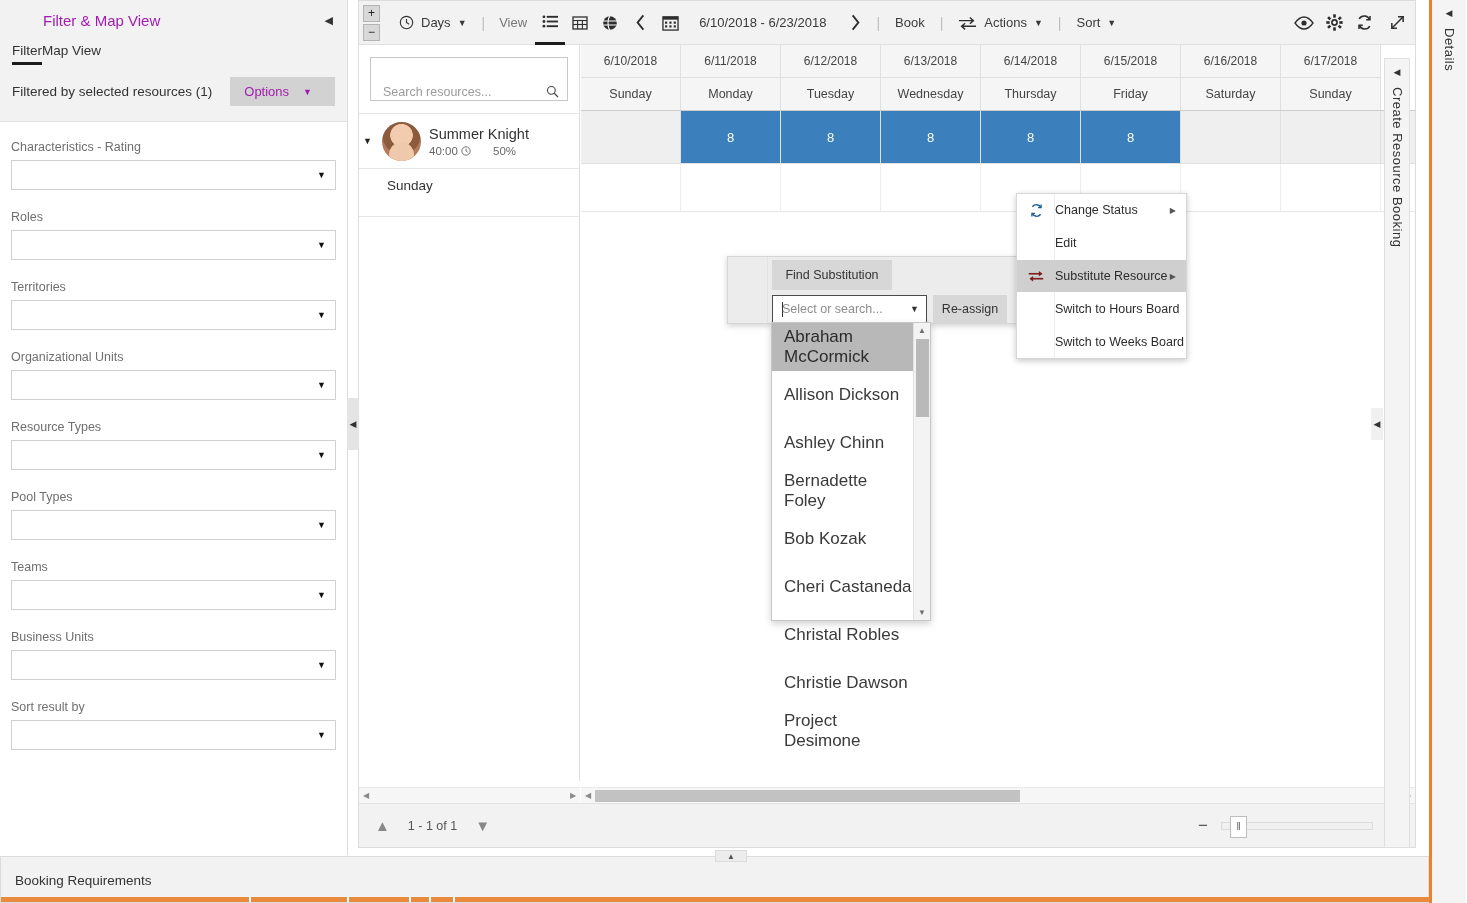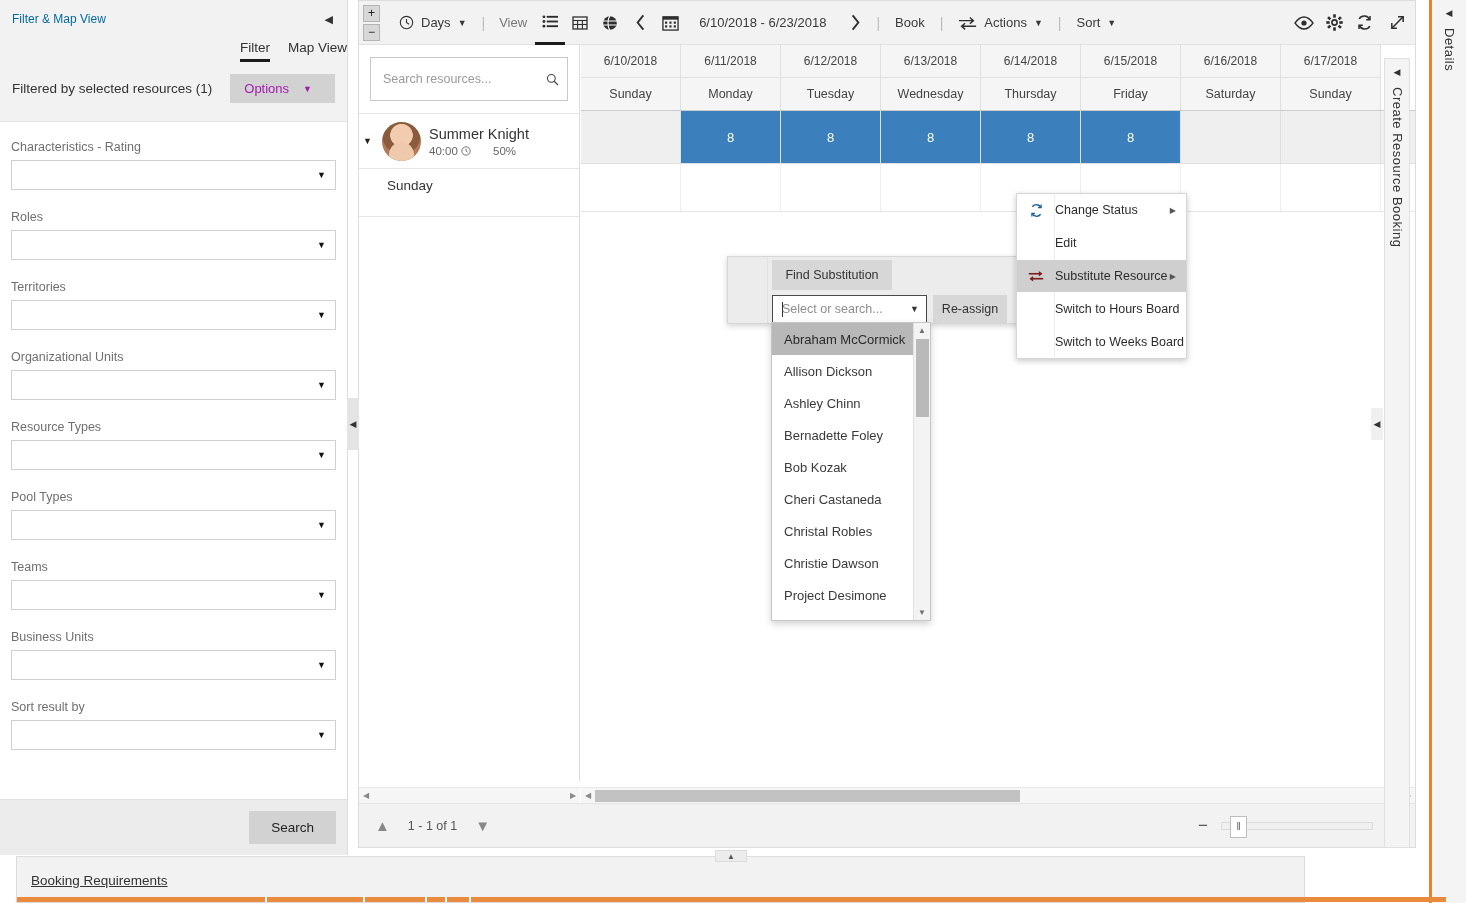--- a/index.html
+++ b/index.html
@@ -23,25 +23,25 @@
   .fp-head {
     background: #f2f2f2;
     padding: 0;
     height: 122px;
     border-bottom: 1px solid #e3e3e3;
   }
   .fp-title-row {
     display: flex; align-items: center; justify-content: space-between;
     padding: 12px 14px 0 12px;
   }
-  .fp-title { font-size: 12px; color: #0369a1; }
+  .fp-title { font-size: 15px; color: #a21caf; margin-left: 31px; }
   .caret-left {
     font-size: 11px; color: #333; cursor: pointer; line-height: 1;
   }
-  .fp-tabs { display: flex; gap: 18px; padding: 14px 0 0 12px; justify-content: flex-end; }
+  .fp-tabs { display: flex; padding: 14px 0 0 12px; }
   .fp-tab {
     font-size: 13.5px; color: #333; padding-bottom: 4px; cursor: pointer;
     border-bottom: 3px solid transparent;
   }
   .fp-tab.active { border-bottom-color: #1c1c1c; }
   .fp-filtered-row {
     display: flex; align-items: center; justify-content: space-between;
     padding: 12px 12px 0 12px;
   }
   .fp-filtered-label { font-size: 13.5px; color: #333; }
@@ -118,21 +118,21 @@
   .tb-right { margin-left: auto; display: flex; align-items: center; }
   .tri { font-size: 9px; }
 
   
   .res-col {
     position: absolute; left: 0; top: 44px; width: 221px; bottom: 66px;
     border-right: 1px solid #dcdcdc; background: #fff;
   }
   .res-search-wrap { padding: 12px 11px; border-bottom: 1px solid #e6e6e6; }
   .res-search {
-    height: 44px; border: 1px solid #c8c8c8; display: flex; align-items: center;
+    height: 44px; border: 1px solid #c8c8c8; display: flex; align-items: flex-end;
     padding: 0 8px 0 10px; background: #fff;
   }
   .res-search input {
     flex: 1; border: none; outline: none; font-family: inherit;
     font-size: 12.5px; color: #555; background: transparent;
   }
   .res-search input::placeholder { color: #9b9b9b; }
   .res-row {
     display: flex; align-items: center; gap: 8px; padding: 8px 8px 8px 4px;
     border-bottom: 1px solid #e6e6e6; height: 55px;
@@ -229,22 +229,22 @@
     letter-spacing: 0.5px; white-space: nowrap;
   }
   #rail-crb { left: 1384px; top: 58px; width: 26px; height: 790px; }
   #rail-details { left: 1432px; top: 0; width: 34px; height: 903px;
     border: none; background: #f4f4f4; }
   .orange-strip { position: absolute; left: 1429px; top: 0; width: 3px;
     height: 903px; background: #e8822c; }
 
   
   #booking-req {
-    position: absolute; left: 16px; top: 856px; width: 1289px; height: 47px;
-    background: #f2f2f2; border: 1px solid #dcdcdc; text-decoration: underline;
+    position: absolute; left: 0; top: 856px; width: 1429px; height: 47px;
+    background: #f2f2f2; border: 1px solid #dcdcdc;
   }
   #booking-req .br-title { font-size: 13.5px; color: #333; padding: 16px 0 0 14px; }
   .br-bottom-bar { position: absolute; left: 0; bottom: 0; width: 1429px; height: 5px;
     background: #ea8a3c; }
   .br-bottom-bar .seg { position: absolute; top: 0; height: 5px; background: #fff; width: 2px; }
   .br-collapse {
     position: absolute; left: 715px; top: 850px; width: 32px; height: 12px;
     background: #ececec; border: 1px solid #dcdcdc; z-index: 45;
     display: flex; align-items: center; justify-content: center;
     font-size: 8px; color: #555; cursor: pointer;
@@ -301,22 +301,22 @@
     justify-content: center; font-size: 12.5px; color: #333; cursor: pointer;
   }
   
   #sub-list {
     position: absolute; left: 771px; top: 322px; width: 160px; height: 299px;
     background: #fff; border: 1px solid #c7c7c7; z-index: 101;
     box-shadow: 0 3px 7px rgba(0,0,0,0.18);
   }
   .sl-items { position: absolute; left: 0; top: 0; right: 17px; bottom: 0; }
   .sl-item {
-    height: 32px; display: flex; align-items: center; padding-left: 12px;
-    font-size: 13px; color: #3a3a3a; cursor: pointer;
+    height: 48px; display: flex; align-items: center; padding-left: 12px;
+    font-size: 17px; color: #3a3a3a; cursor: pointer;
   }
   .sl-item.hl { background: #b8b8b8; color: #2b2b2b; }
   .sl-scroll {
     position: absolute; right: 0; top: 0; bottom: 0; width: 17px;
     background: #f3f3f3; border-left: 1px solid #e2e2e2;
   }
   .sl-arrow { height: 15px; text-align: center; font-size: 8px; color: #6f6f6f;
     line-height: 15px; cursor: pointer; }
   .sl-arrow.down { position: absolute; bottom: 0; left: 0; right: 0; }
   .sl-thumb { position: absolute; top: 16px; left: 2px; width: 13px; height: 78px;
@@ -396,23 +396,20 @@
           </div>
       </div>
       <div class="field">
         <div class="field-label">Sort result by</div>
         <div class="combo">
             <span class="tri">▼</span>
           </div>
       </div>
     </div>
 
-    <div class="fp-foot">
-      <button class="search-btn">Search</button>
-    </div>
   </div>
 
   <div class="handle" style="left:347px; top:398px; height:52px;">◀</div>
   <div class="handle" style="left:1371px; top:408px; height:32px; background:#f0f0f0;">◀</div>
 
   <div id="board">
 
     <div class="toolbar">
       <div class="zoom-stack">
         <div class="zoom-sq">+</div>

